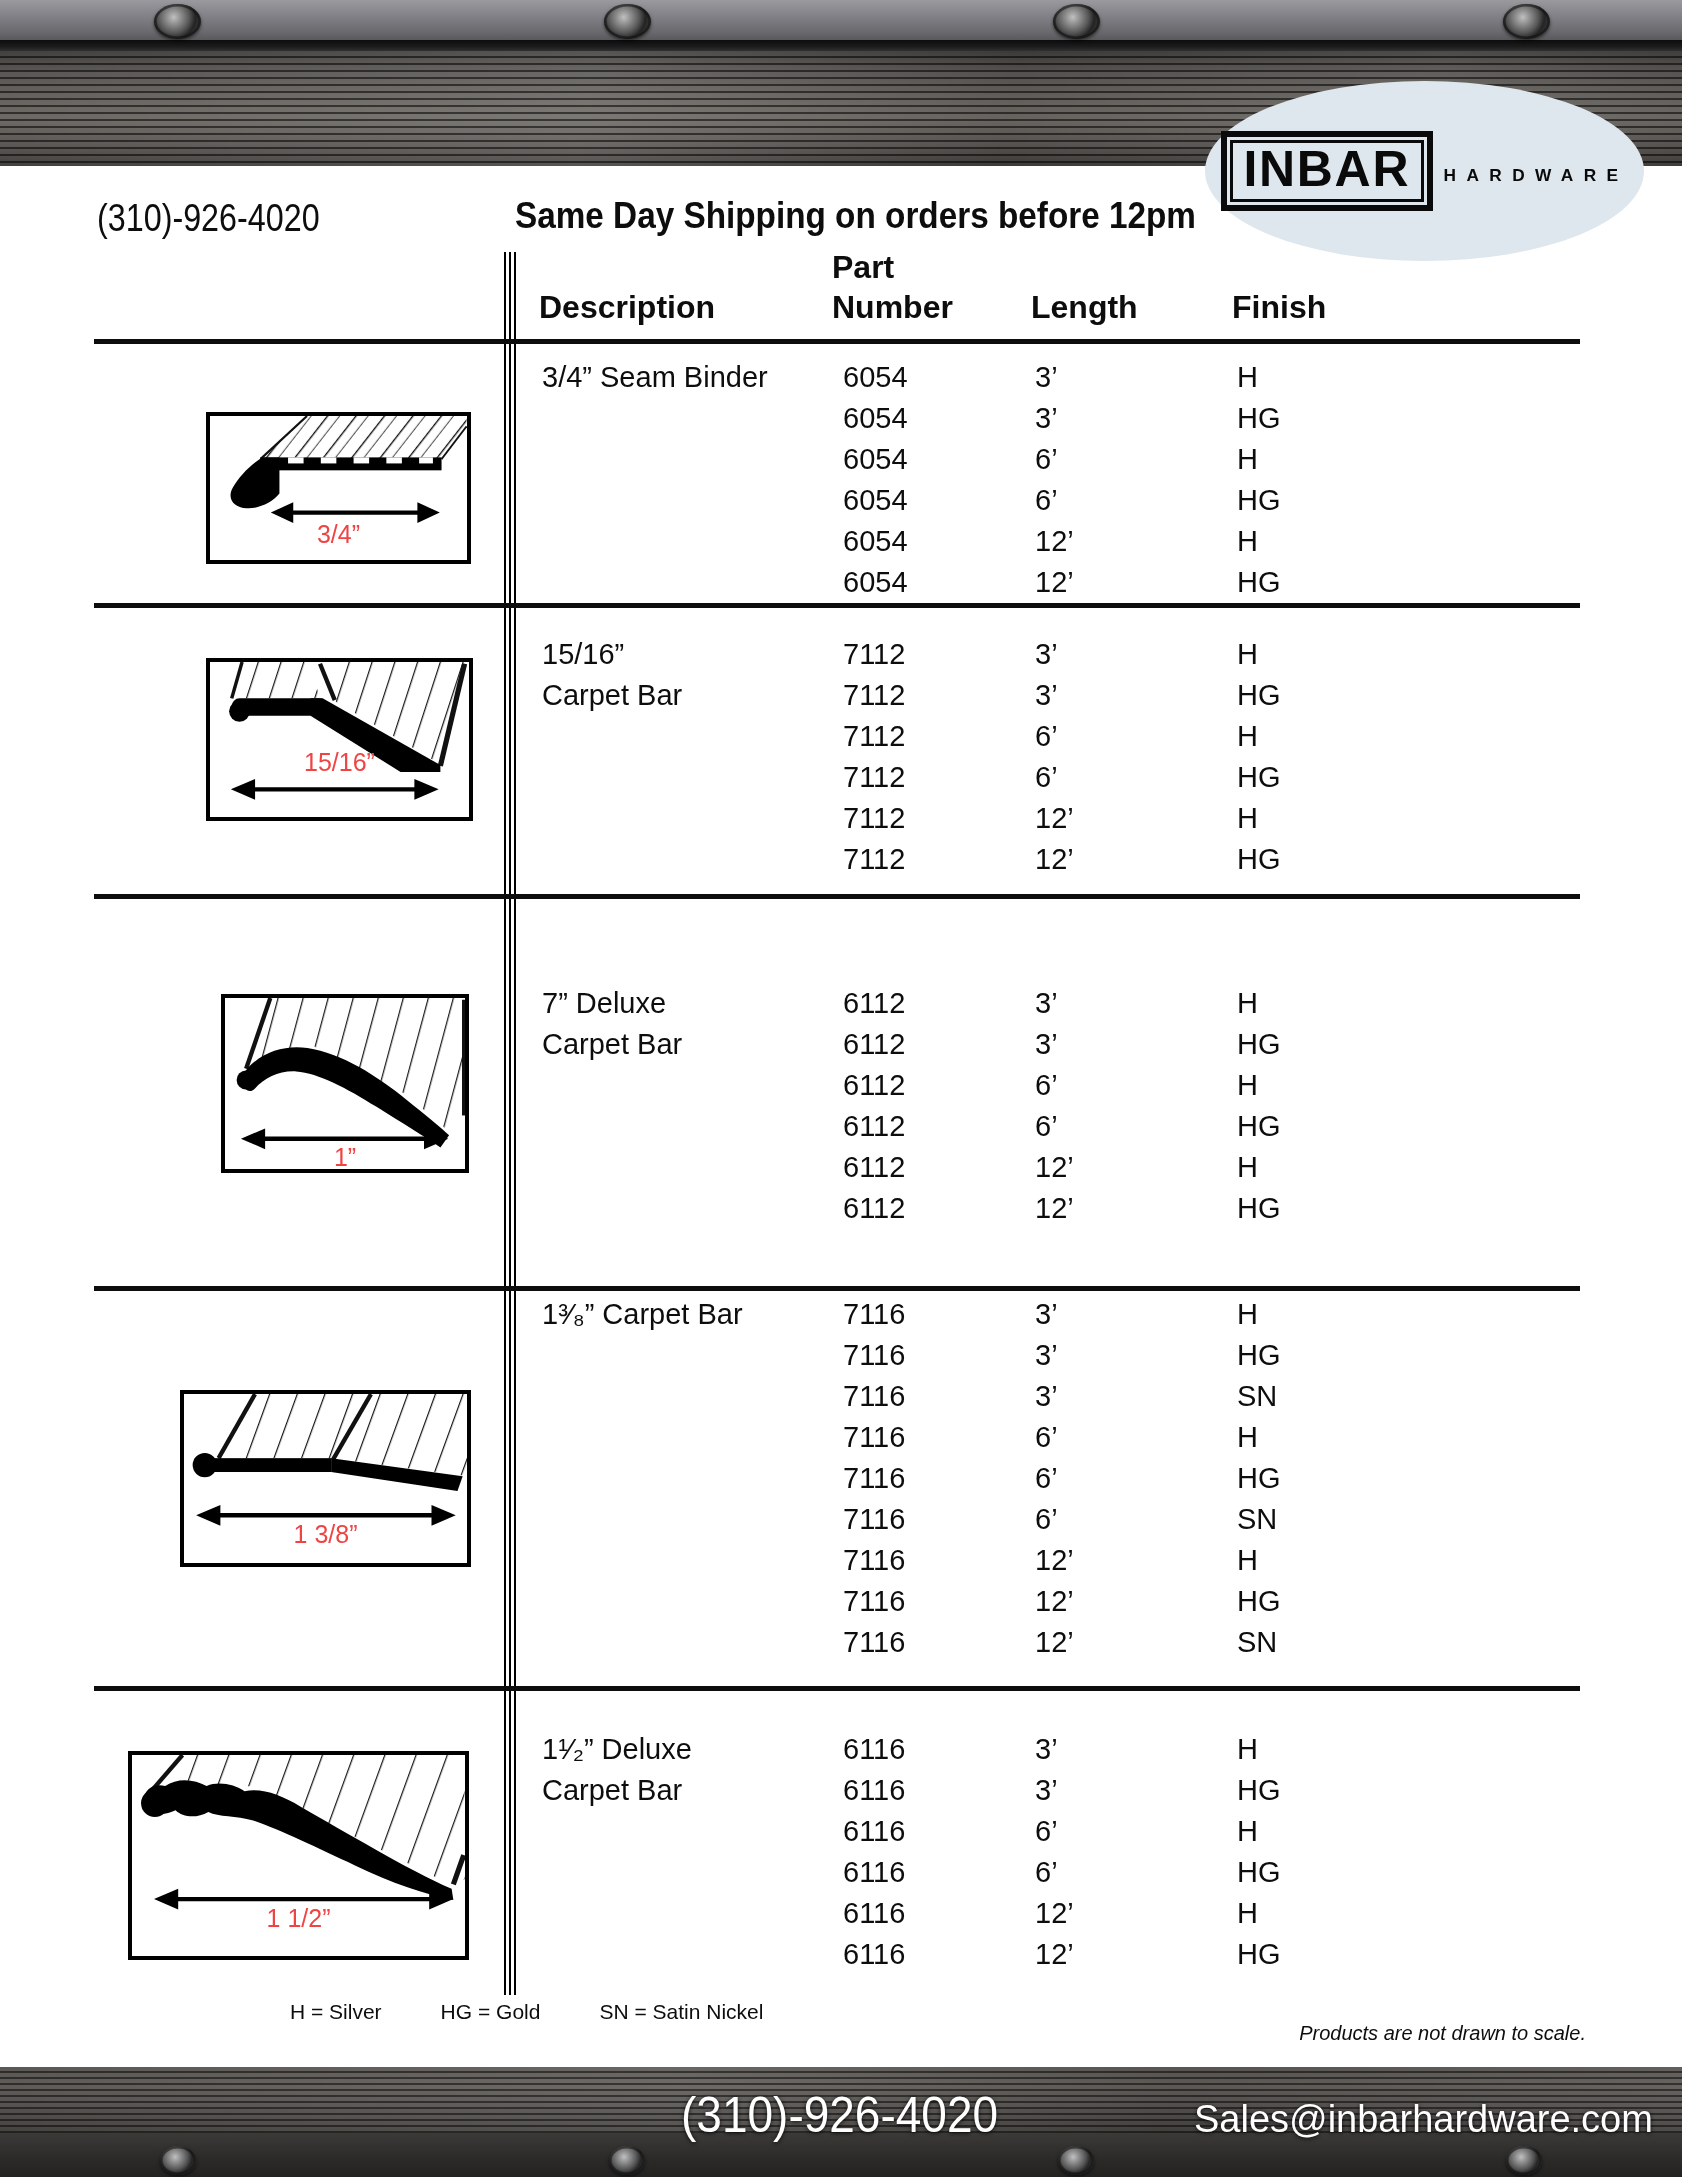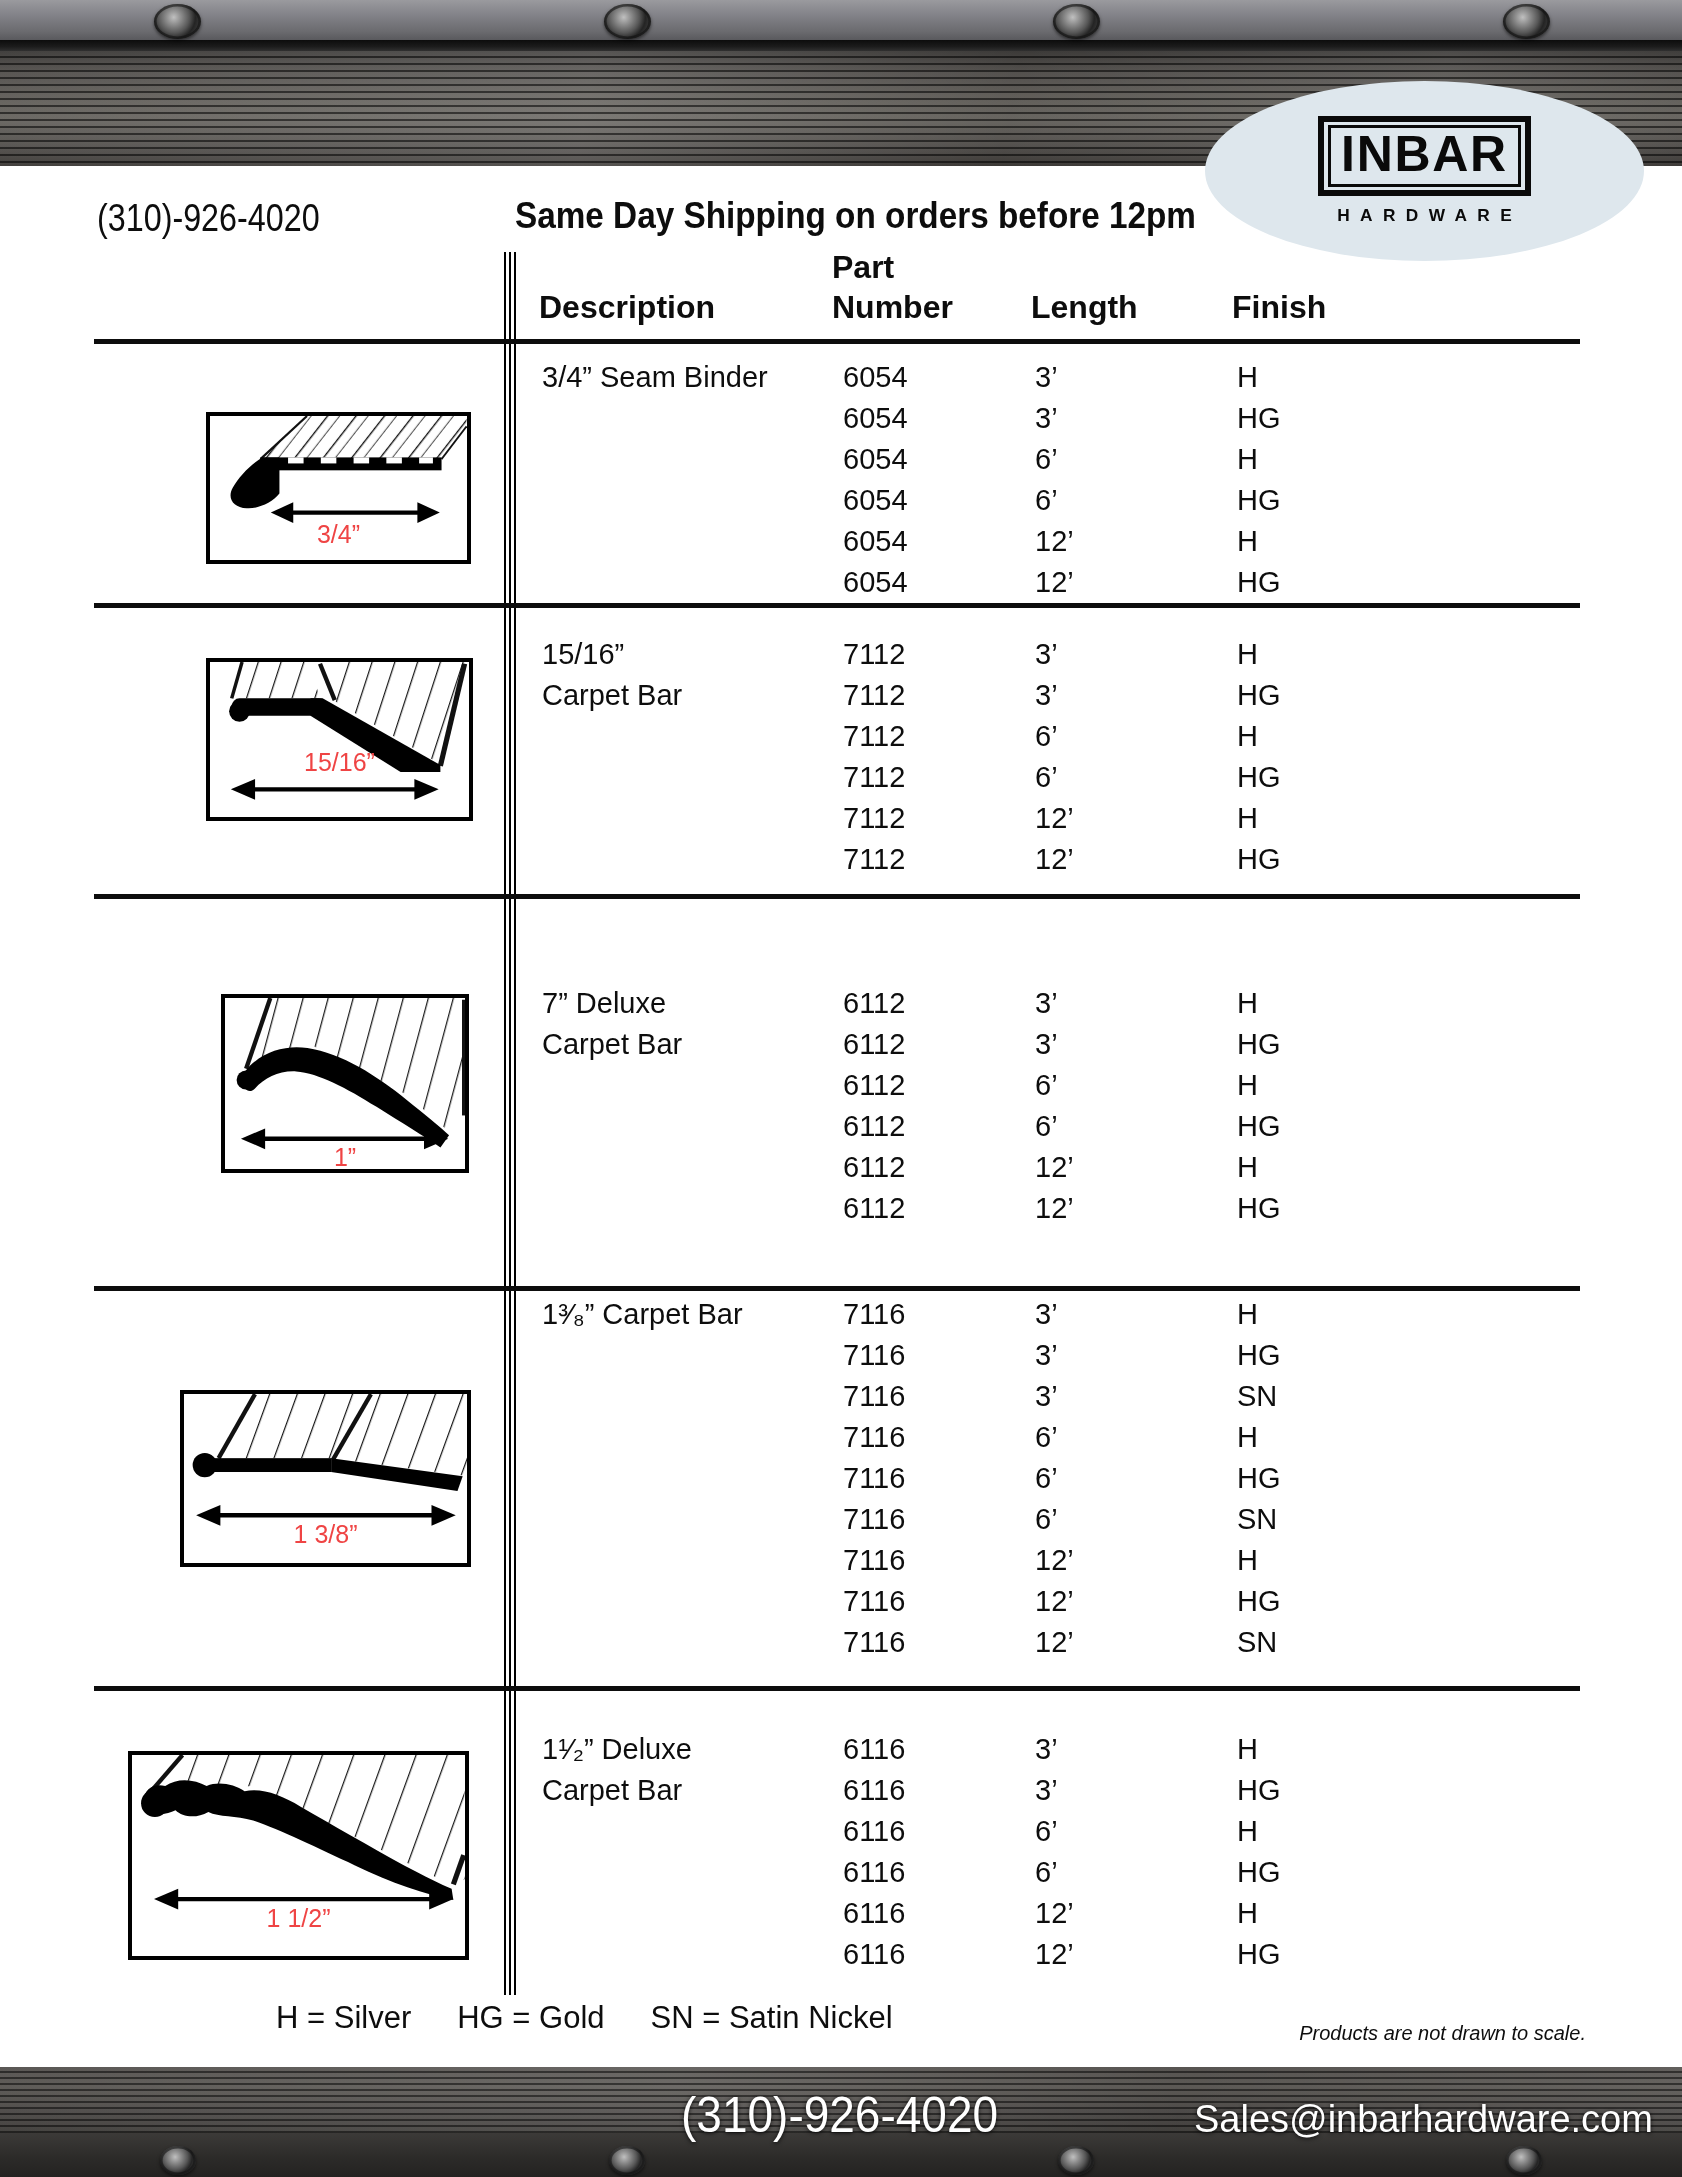--- a/index.html
+++ b/index.html
@@ -17,21 +17,21 @@
       linear-gradient(100deg,rgba(255,255,255,.07) 0%,rgba(255,255,255,.17) 35%,rgba(255,255,255,.04) 60%,rgba(255,255,255,.12) 85%,rgba(255,255,255,.05) 100%),
       linear-gradient(180deg,#343230 0%,#4c4946 18%,#5d5a55 45%,#615e59 60%,#4d4a47 82%,#34312e 100%);}
   .screw{position:absolute;border-radius:50%;
     background:radial-gradient(circle at 42% 38%, #c0c0c0 0%, #909090 20%, #565656 45%, #242424 62%, #3c3c3c 82%, #1b1b1b 100%);
     box-shadow:0 1.7px 3.5px rgba(0,0,0,.55), inset 0 0 0 2.6px rgba(15,15,15,.55);}
   .screw.top{width:47px;height:35px;top:3.5px;}
   .screw.bottom{width:36px;height:29px;}
 
   
   .logo-ellipse{position:absolute;left:1205px;top:81px;width:439px;height:180px;border-radius:50%;
-    background:#dee7ed;z-index:5;display:flex;flex-direction:column;align-items:center;justify-content:center;}
+    background:#dee7ed;z-index:5;display:flex;flex-direction:row;align-items:center;justify-content:center;}
   .logo-box-outer{border:6px solid #0a0a0a;padding:3.5px;background:#dee7ed;}
   .logo-box-inner{border:3.5px solid #0a0a0a;padding:0 10.4px 3.5px 10.4px;}
   .logo-word{font-size:50px;font-weight:700;letter-spacing:1.7px;color:#0a0a0a;line-height:52px;}
   .logo-sub{margin-top:8.6px;font-size:17.3px;font-weight:700;letter-spacing:10.4px;padding-left:10.4px;color:#0a0a0a;}
 
   
   .hdr-phone{position:absolute;left:97px;top:197px;font-size:38px;font-weight:500;
     transform:scaleX(.85);transform-origin:left;white-space:nowrap;}
   .hdr-ship{position:absolute;left:515px;top:195px;font-size:37px;font-weight:700;
     transform:scaleX(.9);transform-origin:left;white-space:nowrap;}
@@ -45,21 +45,21 @@
   
   .col{position:absolute;font-size:29px;line-height:41px;white-space:nowrap;}
   .col .line{height:41px;}
 
   
   .diagram{position:absolute;border:4.3px solid #000;background:#fff;}
   .diagram svg{display:block;}
   .dim-label{position:absolute;left:0;width:100%;text-align:center;font-size:25px;color:#ef4444;}
 
   
-  .legend{position:absolute;left:276px;top:2000px;display:flex;gap:46px;font-size:31px;}
+  .legend{position:absolute;left:290px;top:2000px;display:flex;gap:59px;font-size:21px;}
   .scale-note{position:absolute;right:97px;top:2022px;font-size:20px;font-style:italic;}
 
   
   .footer{position:absolute;left:0;top:2067px;width:100%;height:111px;}
   .f-ridges{position:absolute;left:0;top:0;width:100%;height:66px;
     background:
       repeating-linear-gradient(180deg,rgba(0,0,0,0) 0 4.3px,rgba(0,0,0,.5) 4.3px 6px),
       linear-gradient(100deg,rgba(255,255,255,.06) 0%,rgba(255,255,255,.14) 40%,rgba(255,255,255,.04) 70%,rgba(255,255,255,.1) 100%),
       linear-gradient(180deg,#504d4a 0%,#55524e 30%,#454240 70%,#393734 100%);}
   .f-smooth{position:absolute;left:0;top:66px;width:100%;height:45px;

